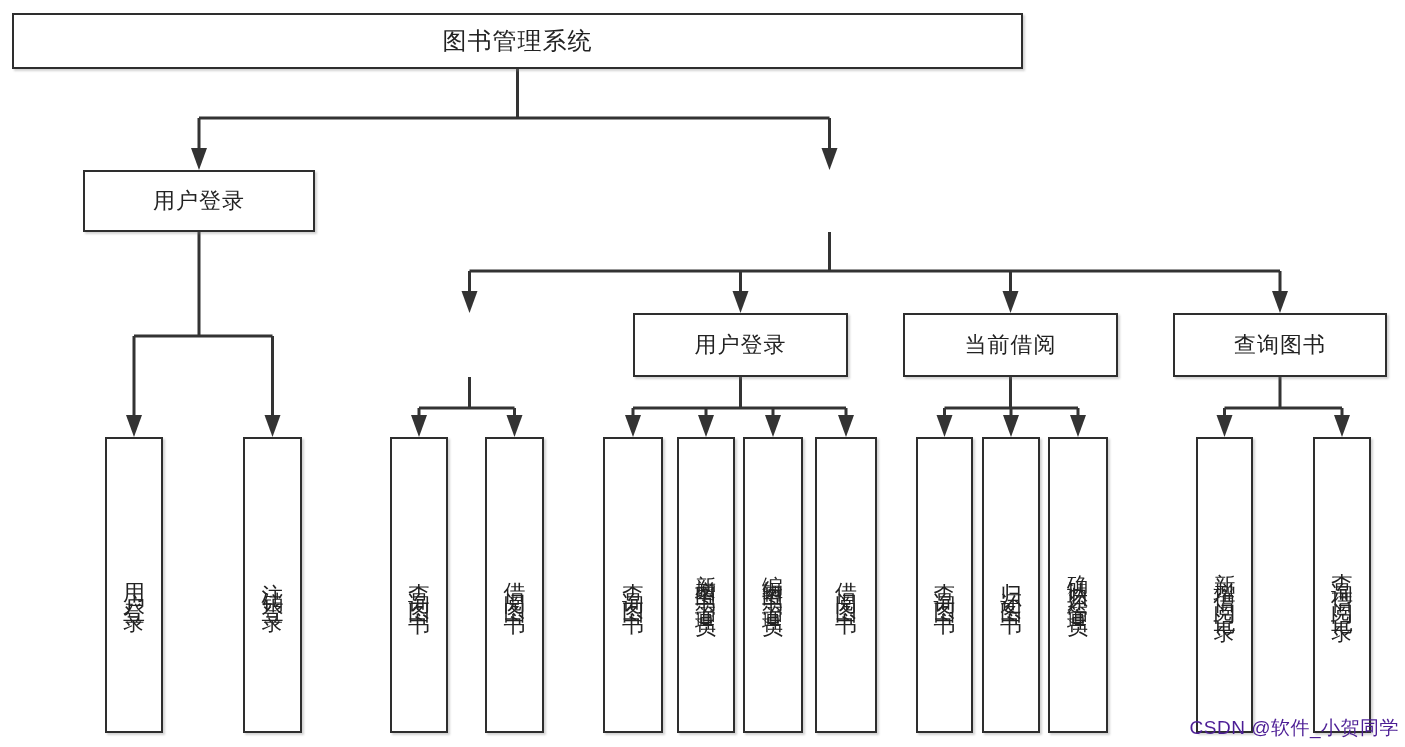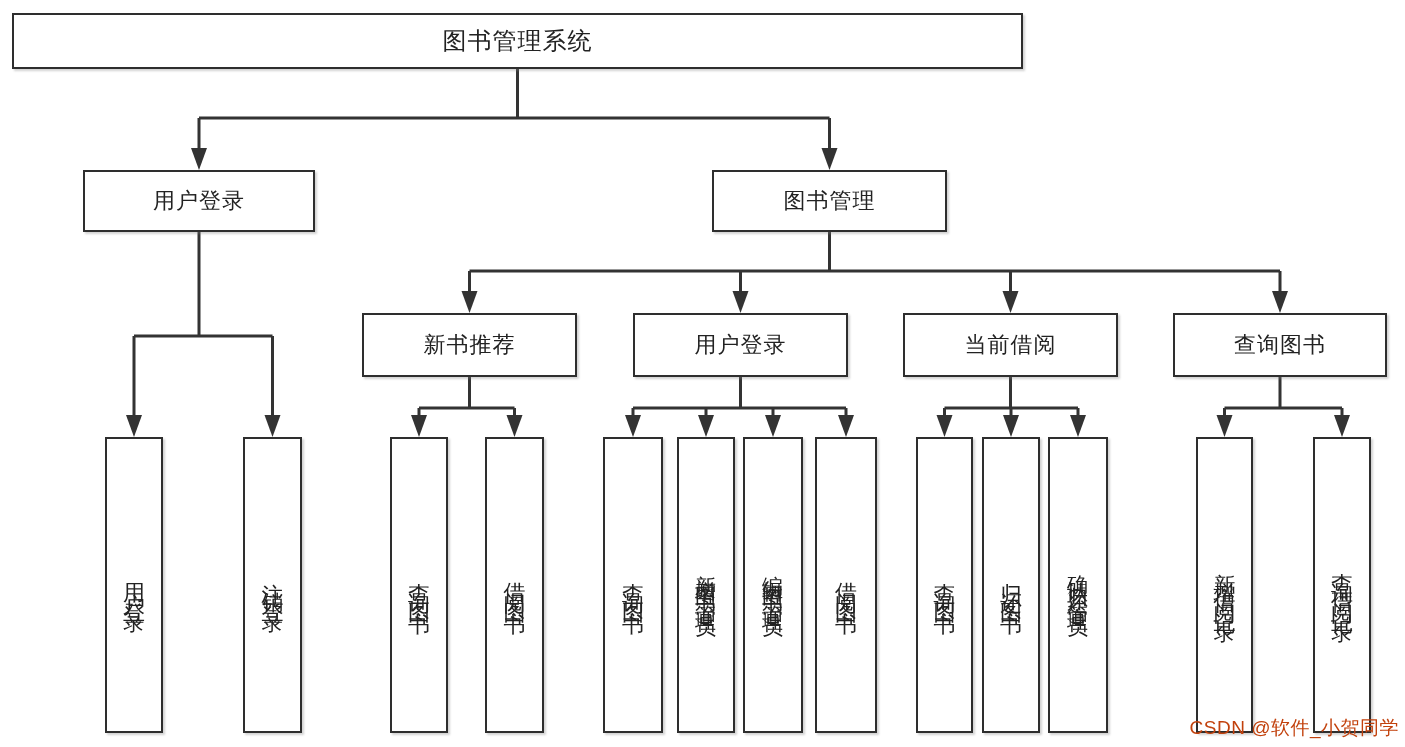--- a/index.html
+++ b/index.html
@@ -53,21 +53,21 @@
   }
   .vnode.dense .vlabel {
     font-size: 21px;
     letter-spacing: 6px;
   }
   .watermark {
     position: absolute;
     right: 6px;
     bottom: 6px;
     font-size: 19px;
-    color: #c2410c;
+    color: #4c1d95;
     letter-spacing: 0.5px;
     white-space: nowrap;
   }
 </style>
 </head>
 <body>
 
 <div class="canvas">
 
   <svg class="connectors" width="1405" height="747" viewBox="0 0 1405 747">
@@ -117,27 +117,21 @@
     </g>
   </svg>
 
   <div class="node hnode root-node" style="left:12px;top:13px;width:1011px;height:56px">
     <span>图书管理系统</span>
   </div>
 
   <div class="node hnode" style="left:83px;top:170px;width:232px;height:62px">
     <span>用户登录</span>
   </div>
-  <div class="node hnode" style="left:712px;top:170px;width:235px;height:62px">
-    <span>图书管理</span>
-  </div>
 
-  <div class="node hnode" style="left:362px;top:313px;width:215px;height:64px">
-    <span>新书推荐</span>
-  </div>
   <div class="node hnode" style="left:633px;top:313px;width:215px;height:64px">
     <span>用户登录</span>
   </div>
   <div class="node hnode" style="left:903px;top:313px;width:215px;height:64px">
     <span>当前借阅</span>
   </div>
   <div class="node hnode" style="left:1173px;top:313px;width:214px;height:64px">
     <span>查询图书</span>
   </div>
 

